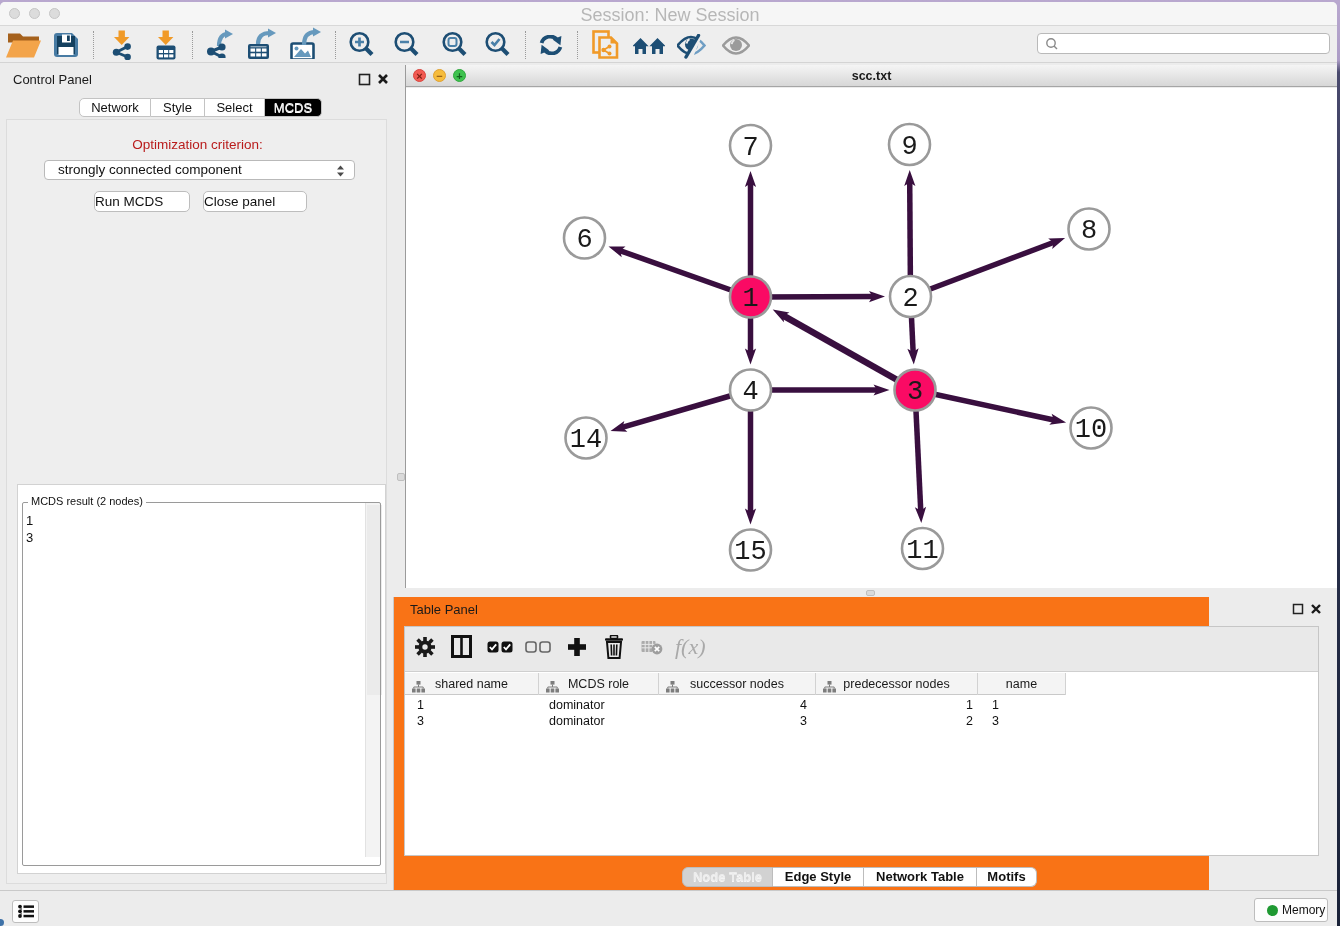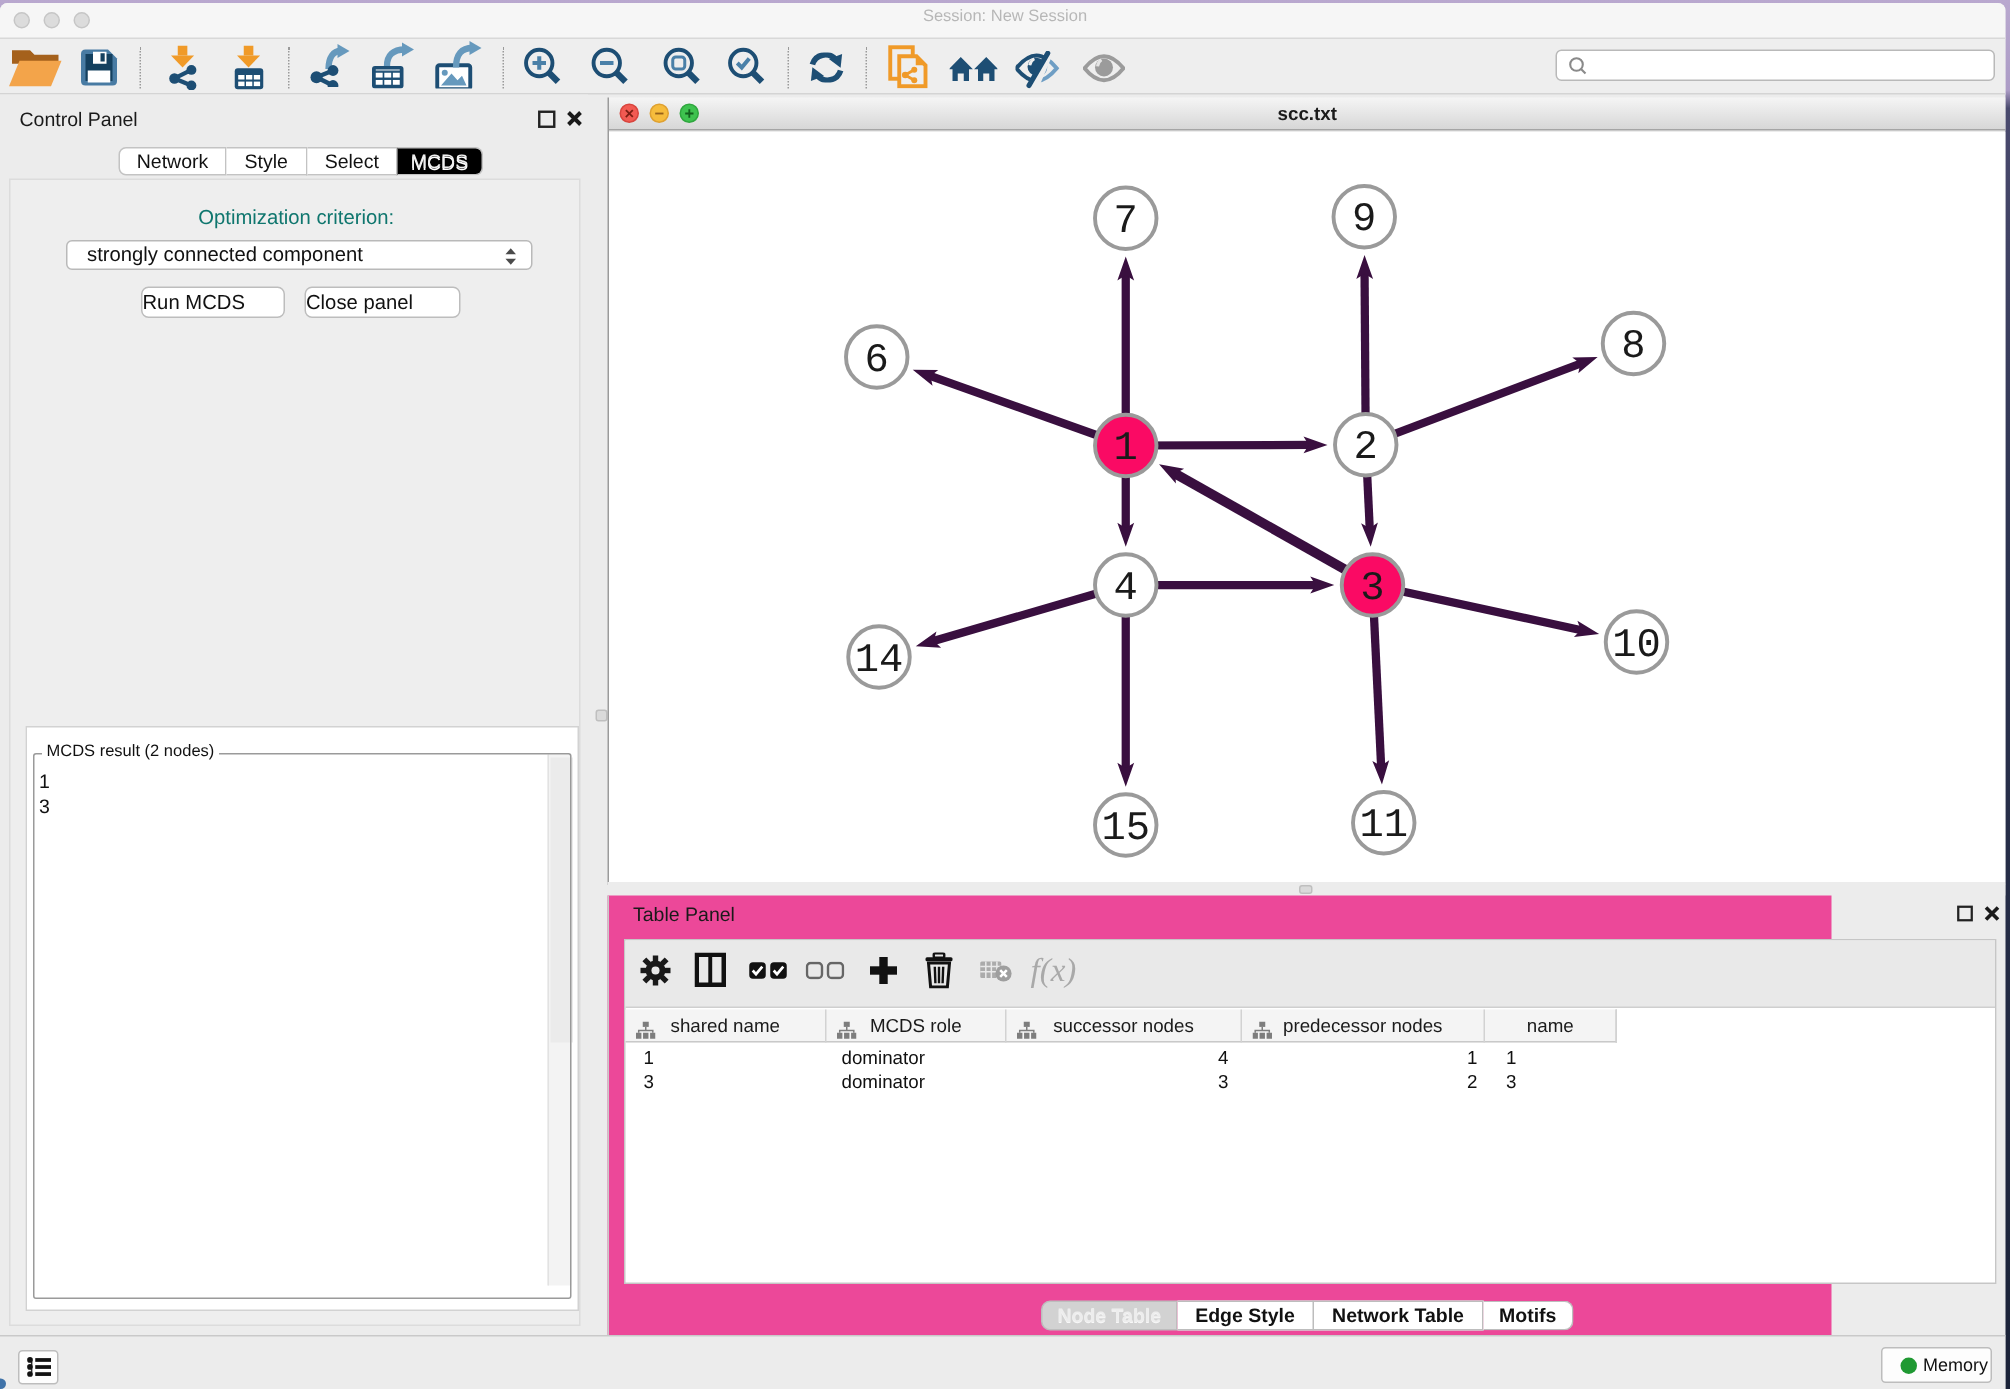--- a/index.html
+++ b/index.html
@@ -1,49 +1,49 @@
 <!DOCTYPE html>
 <html><head><meta charset="utf-8">
 <style>
 *{margin:0;padding:0;box-sizing:border-box;-webkit-font-smoothing:antialiased}
 html,body{width:1340px;height:926px;overflow:hidden}
 body{font-family:"Liberation Sans",sans-serif;background:linear-gradient(#b9a8cf 0%,#ac9cc6 6.5%,#4a4a6e 7.8%,#2c3350 40%,#1a2238 100%)}
 .abs{position:absolute}
 #win{position:absolute;left:0;top:2px;width:1337px;height:924px;background:#ececec;border-radius:5px 5px 0 0;overflow:hidden}
 #titlebar{position:absolute;left:0;top:0;width:1337px;height:24px;background:#f6f6f6;border-bottom:1px solid #d8d8d8}
 #titlebar .tl{position:absolute;top:6px;width:11px;height:11px;border-radius:50%;background:#dcdcdc;border:1px solid #c6c6c6}
-#wtitle{position:absolute;top:3px;left:0;width:1340px;text-align:center;font-size:11px;color:#b7b7b7}
+#wtitle{position:absolute;top:3px;left:0;width:1340px;text-align:center;font-size:18px;color:#b7b7b7}
 #toolbar{position:absolute;left:0;top:24px;width:1337px;height:37px;background:#eeeeee;border-bottom:1px solid #d4d4d4}
 .tsep{position:absolute;top:5px;height:28px;width:0;border-left:1px dotted #9a9a9a}
 .ticon{position:absolute;top:5px}
 #search{position:absolute;left:1037px;top:7px;width:293px;height:21px;background:#fff;border:1px solid #b9b9b9;border-radius:4px}
 #cpanel{position:absolute;left:0;top:61px;width:392px;height:827px;background:#ececec}
 #cphead{position:absolute;left:13px;top:9px;font-size:13px;color:#1a1a1a}
 .tabbar{position:absolute;display:flex;font-size:13px;color:#111}
 .tabbar .tab{background:#fff;border:1px solid #c3c3c3;border-left:none;height:19px;line-height:17px;text-align:center}
 .tabbar .tab.first{border-left:1px solid #c3c3c3;border-radius:5px 0 0 5px}
 .tabbar .tab.last{border-radius:0 5px 5px 0}
 .tabbar .tab.sel{background:#000000;color:#efefef;text-shadow:0 1px 0 #fff}
 #subpanel{position:absolute;left:6px;top:56px;width:381px;height:765px;background:#eee;border:1px solid #dcdcdc}
-#optlabel{position:absolute;left:0;top:17px;width:381px;text-align:center;font-size:13.5px;color:#0f766e}
+#optlabel{position:absolute;left:0;top:17px;width:381px;text-align:center;font-size:13.5px;color:#b91c1c}
 #combo{position:absolute;left:37px;top:40px;width:311px;height:20px;background:#fff;border:1px solid #b9b9b9;border-radius:4px;font-size:13.5px;color:#111;line-height:18px;padding-left:13px}
 .btn{position:absolute;height:21px;background:#fff;border:1px solid #bdbdbd;border-radius:5px;font-size:13.5px;color:#111;line-height:19px}
 #resultbox{position:absolute;left:10px;top:364px;width:369px;height:390px;background:#fff;border:1px solid #d2d2d2}
 #fieldset{position:absolute;left:4px;top:17px;width:359px;height:364px;border:1px solid #9a9a9a;border-radius:2px}
 #legend{position:absolute;left:5px;top:-8px;background:#fff;padding:0 3px;font-size:11px;color:#111}
 #ritems{position:absolute;left:3px;top:10px;font-size:13px;color:#111;line-height:16.5px}
 #rscroll{position:absolute;left:347px;top:18px;width:16px;height:354px;background:#f3f3f3;border-left:1px solid #e2e2e2}
 #rthumb{position:absolute;left:1px;top:2px;width:15px;height:190px;background:#ebebeb}
 #netwin{position:absolute;left:405px;top:63px;width:932px;height:525px;border-left:1px solid #9b9b9b;border-bottom:1px solid #bbb}
 #nettitle{position:absolute;left:0;top:0;width:931px;height:22px;background:linear-gradient(#f5f5f5,#d7d7d7);border-bottom:1px solid #a5a5a5}
 #netname{position:absolute;left:0;top:4px;width:931px;text-align:center;font-size:12.5px;font-weight:bold;color:#1a1a1a}
 .mac{position:absolute;top:4px;width:13px;height:13px;border-radius:50%;font-size:11px;font-weight:bold;text-align:center;line-height:13px}
 #canvas{position:absolute;left:0;top:23px;width:931px;height:500px;background:#fff}
 #hsplit{position:absolute;left:405px;top:586px;width:932px;height:9px;background:#ececec}
-#tpanel{position:absolute;left:405px;top:595px;width:816px;height:293px;background:#ec4899;border-left:1px solid #c9c9c9}
+#tpanel{position:absolute;left:393px;top:595px;width:816px;height:293px;background:#f97316;border-left:1px solid #c9c9c9}
 #tphead{position:absolute;left:16px;top:5px;font-size:13px;color:#1a1a1a}
 #tbox{position:absolute;left:10px;top:29px;width:915px;height:230px;background:#fff;border:1px solid #c6c6c6}
 #ttools{position:absolute;left:0;top:0;width:913px;height:45px;background:#e9e9e9;border-bottom:1px solid #cfcfcf}
 #thead{position:absolute;left:0;top:46px;width:661px;height:22px;background:#f4f4f4;border-bottom:1px solid #c9c9c9;border-right:1px solid #c9c9c9;font-size:12.5px;color:#1a1a1a}
 .hcell{position:absolute;top:0;height:22px;border-right:1px solid #d2d2d2;text-align:center;line-height:22px}
 .hicon{position:absolute;top:5px}
 .trow{position:absolute;font-size:12.5px;color:#111;height:16px;line-height:16px;width:913px}
 .tabbar2{position:absolute;display:flex;font-size:13px;font-weight:bold;color:#111}
 .tabbar2 .tab{background:#fff;border:1px solid #bdbdbd;border-left:none;height:20px;line-height:18px;text-align:center;font-weight:bold}
 .tabbar2 .tab.first{border-left:1px solid #bdbdbd;border-radius:6px 0 0 6px}

